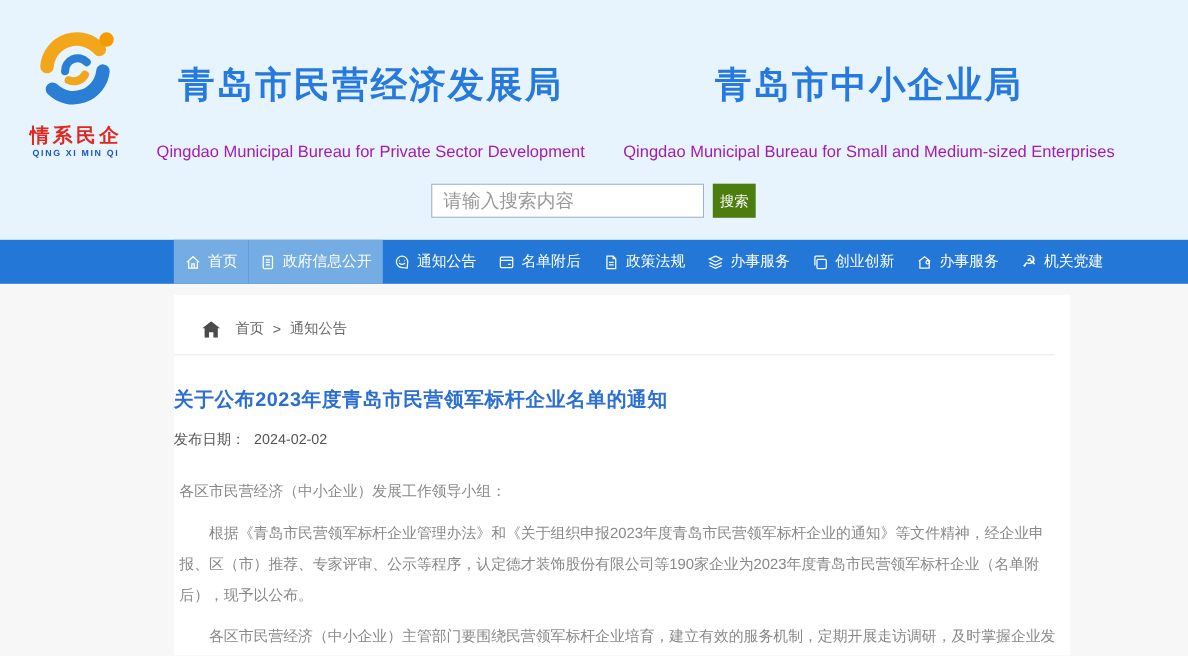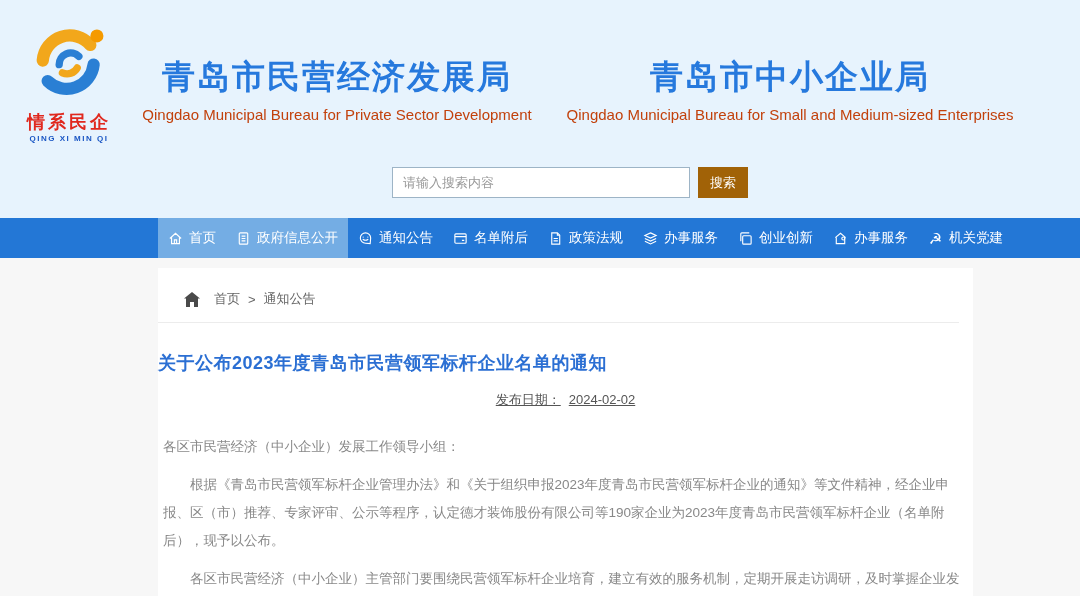--- a/index.html
+++ b/index.html
@@ -9,45 +9,45 @@
 
   
   .header { position:absolute; left:0; top:0; width:1080px; height:218px; background:#e7f3fd; }
   .logo { position:absolute; left:14px; top:22px; width:110px; text-align:center; }
   .logo-cn { color:#e0281e; font-weight:bold; font-size:18px; letter-spacing:3px; margin-top:2px; }
   .logo-en { color:#1a56c4; font-weight:bold; font-size:8px; letter-spacing:1.5px; }
   .bureau { position:absolute; top:55px; text-align:center; }
   .bureau-left { left:132px; width:410px; }
   .bureau-right { left:545px; width:490px; }
   .bureau-title { color:#2679dd; font-weight:bold; font-size:33px; letter-spacing:2px; }
-  .bureau-sub { color:#c2410c; font-size:15px; margin-top:6px; }
+  .bureau-sub { color:#a21caf; font-size:15px; margin-top:30px; }
   .search-row { position:absolute; left:392px; top:167px; display:flex; align-items:center; }
-  .search-input { width:298px; height:31px; border:1px solid #9db4c6; background:#fff; padding:0 10px; font-size:13px; color:#333; outline:none; }
+  .search-input { width:248px; height:31px; border:1px solid #9db4c6; background:#fff; padding:0 10px; font-size:17px; color:#333; outline:none; }
   .search-input::placeholder { color:#999; }
-  .search-btn { width:50px; height:31px; margin-left:8px; background:#a16207; color:#fff; border:none; font-size:13px; cursor:pointer; }
+  .search-btn { width:39px; height:31px; margin-left:8px; background:#4d7c0f; color:#fff; border:none; font-size:13px; cursor:pointer; }
 
   
   .nav { position:absolute; left:0; top:218px; width:1080px; height:40px; background:#2377d6; }
   .nav-inner { margin-left:158px; width:815px; height:40px; display:flex; }
   .nav-item { display:flex; align-items:center; height:40px; padding:0 10px; color:#fff; font-size:13.5px; cursor:pointer; white-space:nowrap; }
   .nav-item.hl { background:#74ade4; }
   .nav-ico { width:15px; height:15px; margin-right:6px; display:inline-flex; align-items:center; justify-content:center; }
   .nav-ico svg { width:15px; height:15px; stroke:#fff; fill:none; stroke-width:1.2; }
   .nav-glyph { font-size:15px; line-height:15px; color:#fff; }
 
   
   .card { position:absolute; left:158px; top:268px; width:815px; height:328px; background:#fff; }
   .crumbs { display:flex; align-items:center; padding:22px 0 0 26px; color:#666; font-size:13px; }
   .crumbs .sep { margin:0 8px; color:#666; }
   .crumb-home-ico { width:16px; height:15px; margin-right:14px; }
   .crumb-home-ico svg { width:16px; height:15px; fill:#4a4a4a; }
   .crumb-link { cursor:pointer; }
   .divider { border-bottom:1px solid #ececec; margin:14px 14px 0 0; }
   .art-title { text-align:left; color:#2b6fd3; font-weight:bold; font-size:18px; margin-top:28px; letter-spacing:0.5px; }
-  .art-date { text-align:center; color:#555; font-size:13px; margin-top:16px;text-decoration:underline; }
+  .art-date { text-align:left; color:#555; font-size:13px; margin-top:16px; }
   .art-date .dval { margin-left:8px; }
   .art-body { padding:14px 6px 0 5px; color:#888; font-size:13.5px; line-height:28px; }
   .art-body p { margin-top:10px; }
   .art-body p.indent { text-indent:2em; }
 </style>
 </head>
 <body>
 
 <div class="page">
 

